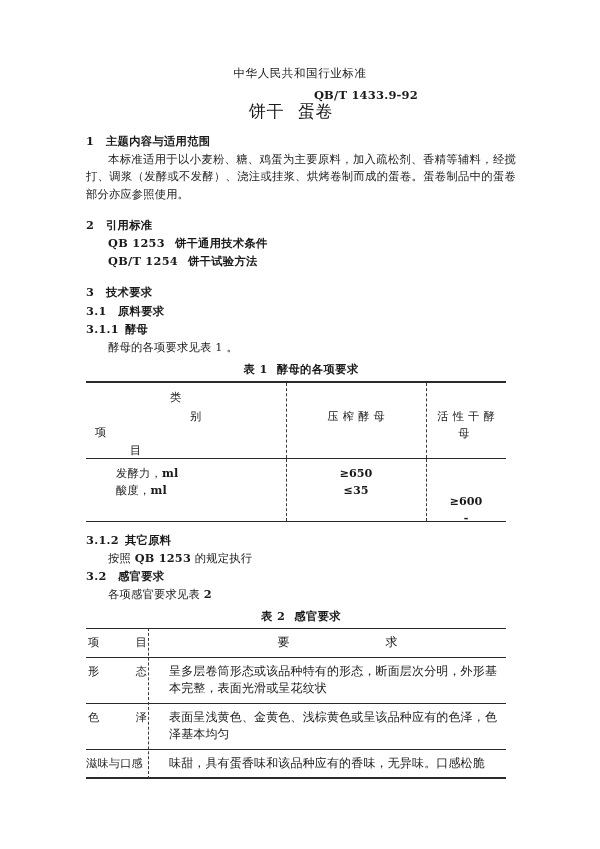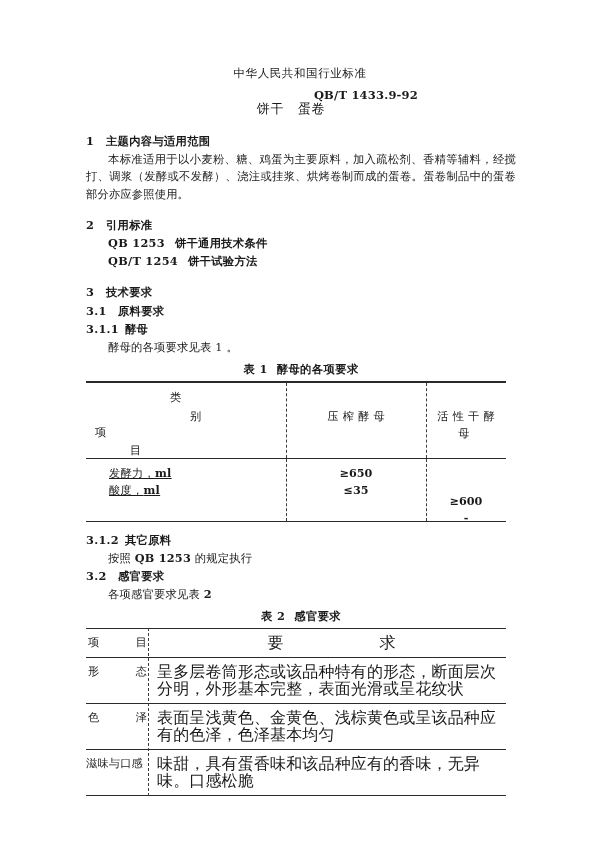--- a/index.html
+++ b/index.html
@@ -36,21 +36,21 @@
     right: 78px; top: 88px;
     font-size: 11.5px;
     font-weight: bold;
     letter-spacing: 0.2px;
   }
   .hdr-title {
     position: absolute;
     left: 0; top: 100px;
     width: 600px;
     text-align: center;
-    font-size: 13px;
+    font-size: 17px;
     letter-spacing: 0.6px;
     padding-right: 18px;
     box-sizing: border-box;
   }
   .hdr-title .gap { display: inline-block; width: 14px; }
 
   
   .content {
     position: absolute;
     left: 86px;
@@ -137,21 +137,21 @@
   }
   .t1-c2 { left: 200px; width: 140px; }
   .t1-c3 { left: 340px; width: 80px; }
 
   .t1-rows { position: absolute; top: 6px; left: 0; width: 100%; }
   .t1-row {
     position: relative;
     height: 17.5px;
     line-height: 17.5px;
   }
-  .t1-item { position: absolute; left: 23px; letter-spacing: 0.3px; text-decoration: underline; }
+  .t1-item { position: absolute; left: 30px; letter-spacing: 0.3px; }
   .t1-item b { font-weight: bold; }
   .t1-v2 {
     position: absolute; left: 200px; width: 140px;
     text-align: center; font-weight: bold;
   }
   .t1-v3 {
     position: absolute; left: 340px; width: 80px;
     text-align: center; font-weight: bold; margin-top: 28px;
   }
 
@@ -171,23 +171,23 @@
     flex: none;
     padding: 5px 0 5px 0;
     box-sizing: border-box;
     font-size: 11.2px;
     line-height: 17.5px;
   }
   .t2-label .sp2 { letter-spacing: 0; display: flex; justify-content: space-between; padding: 0 1px 0 2px; }
   .t2-label .narrow { letter-spacing: 0.2px; padding-left: 0px; }
   .t2-val {
     flex: 1;
-    padding: 5px 0 5px 9px;
+    padding: 5px 0 5px 21px;
     box-sizing: border-box;
-    font-size: 16px;
+    font-size: 12px;
     line-height: 17.5px;
     letter-spacing: 0.15px;
   }
   .t2-head .t2-val {
     text-align: center;
     letter-spacing: 0;
   }
   .t2-head .t2-val .yao { margin-right: 96px; }
 </style>
 </head>

